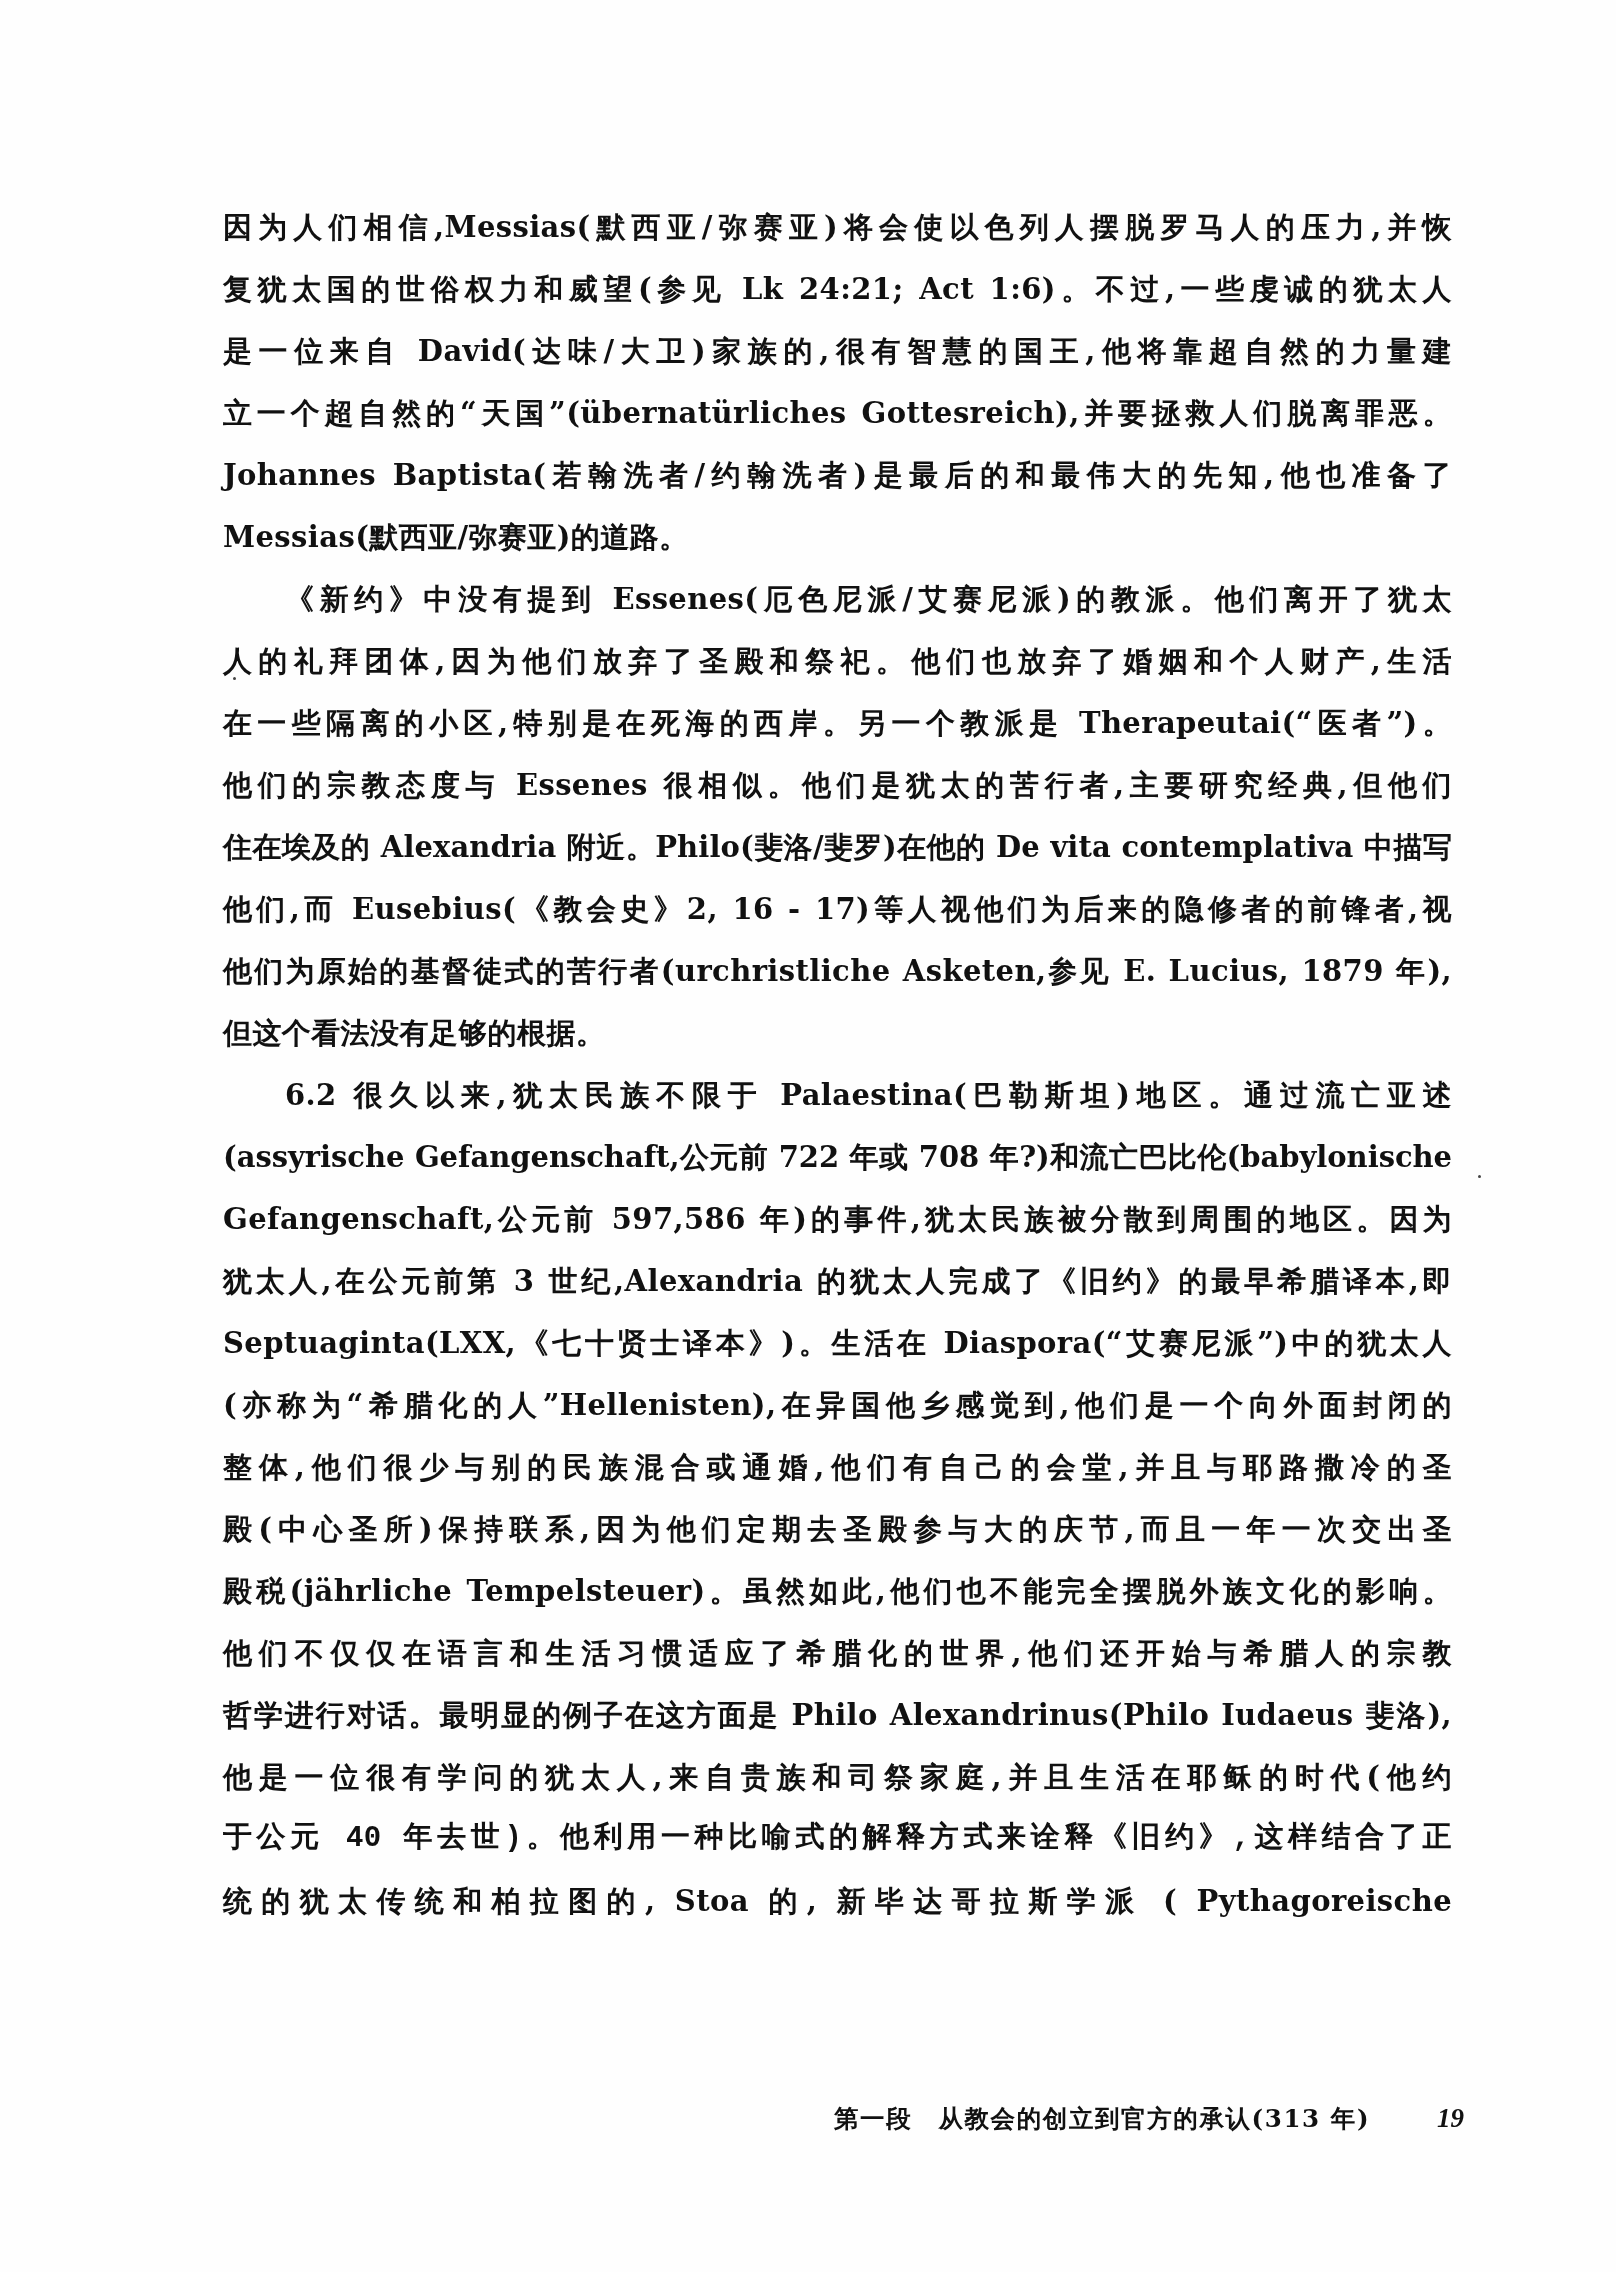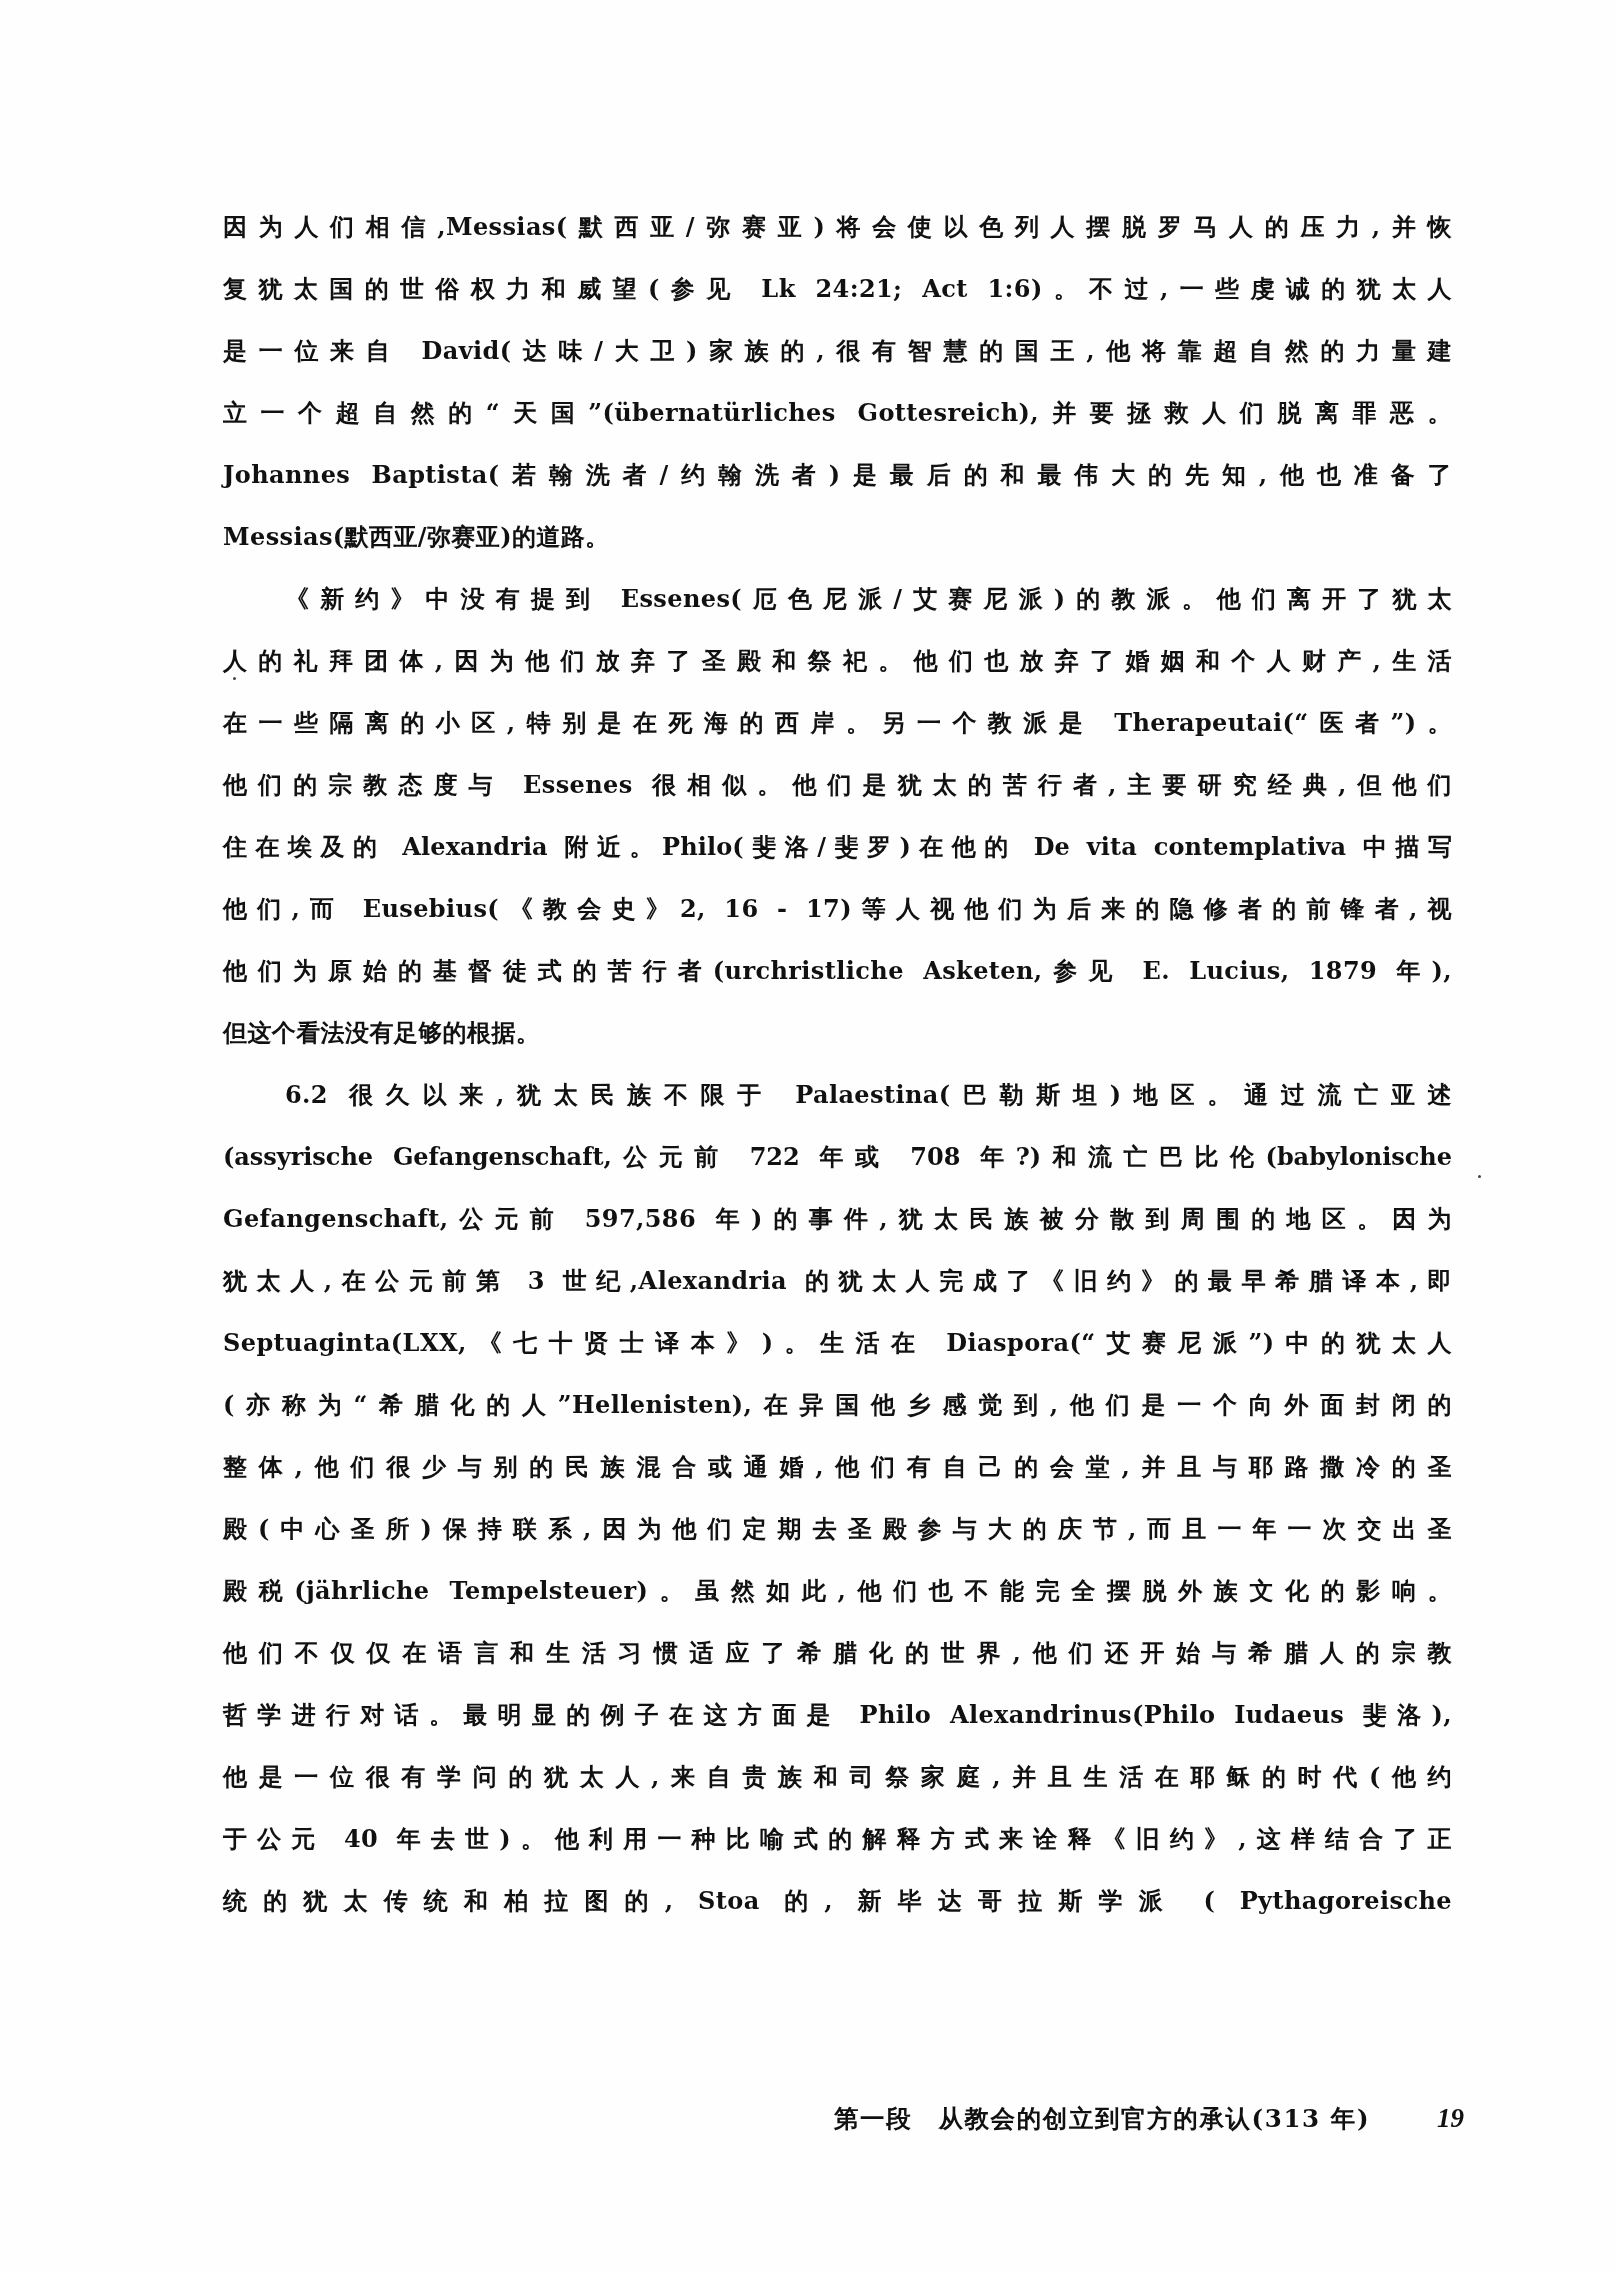--- a/index.html
+++ b/index.html
@@ -24,21 +24,21 @@
     }
     .body-text {
       position: absolute;
       left: 223px;
       top: 196px;
       width: 1229px;
     }
     .line {
       height: 62px;
       line-height: 62px;
-      font-size: 24px;
+      font-size: 29px;
       font-weight: bold;
       white-space: nowrap;
       text-align: justify;
       text-align-last: justify;
       letter-spacing: 0.4px;
       overflow: visible;
     }
     .line.last {
       text-align-last: left;
     }
@@ -111,21 +111,21 @@
       <div class="line" style="letter-spacing: 0.4px;">Gefangenschaft,公元前 597,586 年)的事件,犹太民族被分散到周围的地区。因为</div>
       <div class="line" style="letter-spacing: 0.4px;">犹太人,在公元前第 3 世纪,Alexandria 的犹太人完成了《旧约》的最早希腊译本,即</div>
       <div class="line" style="letter-spacing: 0.4px;">Septuaginta(LXX,《七十贤士译本》)。生活在 Diaspora(“艾赛尼派”)中的犹太人</div>
       <div class="line" style="letter-spacing: 0.4px;">(亦称为“希腊化的人”Hellenisten),在异国他乡感觉到,他们是一个向外面封闭的</div>
       <div class="line" style="letter-spacing: 0.4px;">整体,他们很少与别的民族混合或通婚,他们有自己的会堂,并且与耶路撒冷的圣</div>
       <div class="line" style="letter-spacing: 0.4px;">殿(中心圣所)保持联系,因为他们定期去圣殿参与大的庆节,而且一年一次交出圣</div>
       <div class="line" style="letter-spacing: 0.4px;">殿税(jährliche Tempelsteuer)。虽然如此,他们也不能完全摆脱外族文化的影响。</div>
       <div class="line" style="letter-spacing: 0.4px;">他们不仅仅在语言和生活习惯适应了希腊化的世界,他们还开始与希腊人的宗教</div>
       <div class="line" style="letter-spacing: 0.4px;">哲学进行对话。最明显的例子在这方面是 Philo Alexandrinus(Philo Iudaeus 斐洛),</div>
       <div class="line" style="letter-spacing: 0.4px;">他是一位很有学问的犹太人,来自贵族和司祭家庭,并且生活在耶稣的时代(他约</div>
-      <div class="line" style="letter-spacing: 0.4px;">于公元 40 年去世)。他利用一种比喻式的解释方式来诠释《旧约》,这样结合了正</div>
+      <div class="line" style="letter-spacing: 0.4px; font-family: Liberation Mono, monospace;">于公元 40 年去世)。他利用一种比喻式的解释方式来诠释《旧约》,这样结合了正</div>
       <div class="line" style="letter-spacing: 0.4px;">统的犹太传统和柏拉图的, Stoa 的, 新毕达哥拉斯学派 ( Pythagoreische</div>
     </div>
 
   </div>
 
   <div class="speck" style="left:233px; top:677px;"></div>
   <div class="speck" style="left:1478px; top:1175px;"></div>
 
   <div class="footer">
     <span class="running-head">第一段　从教会的创立到官方的承认(313 年)</span>

